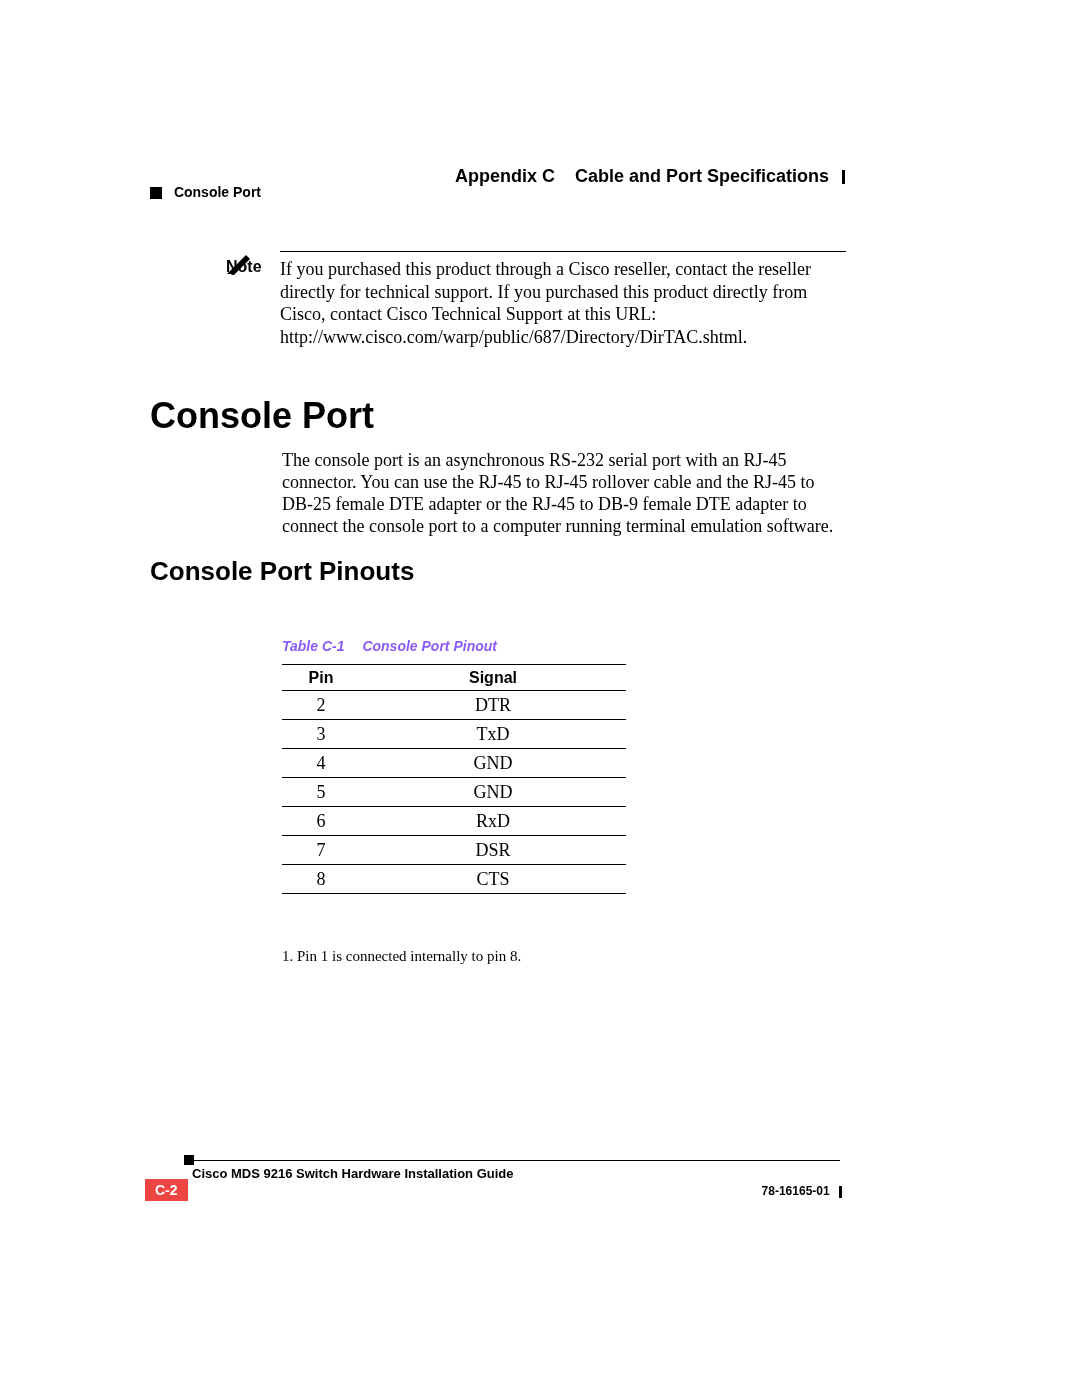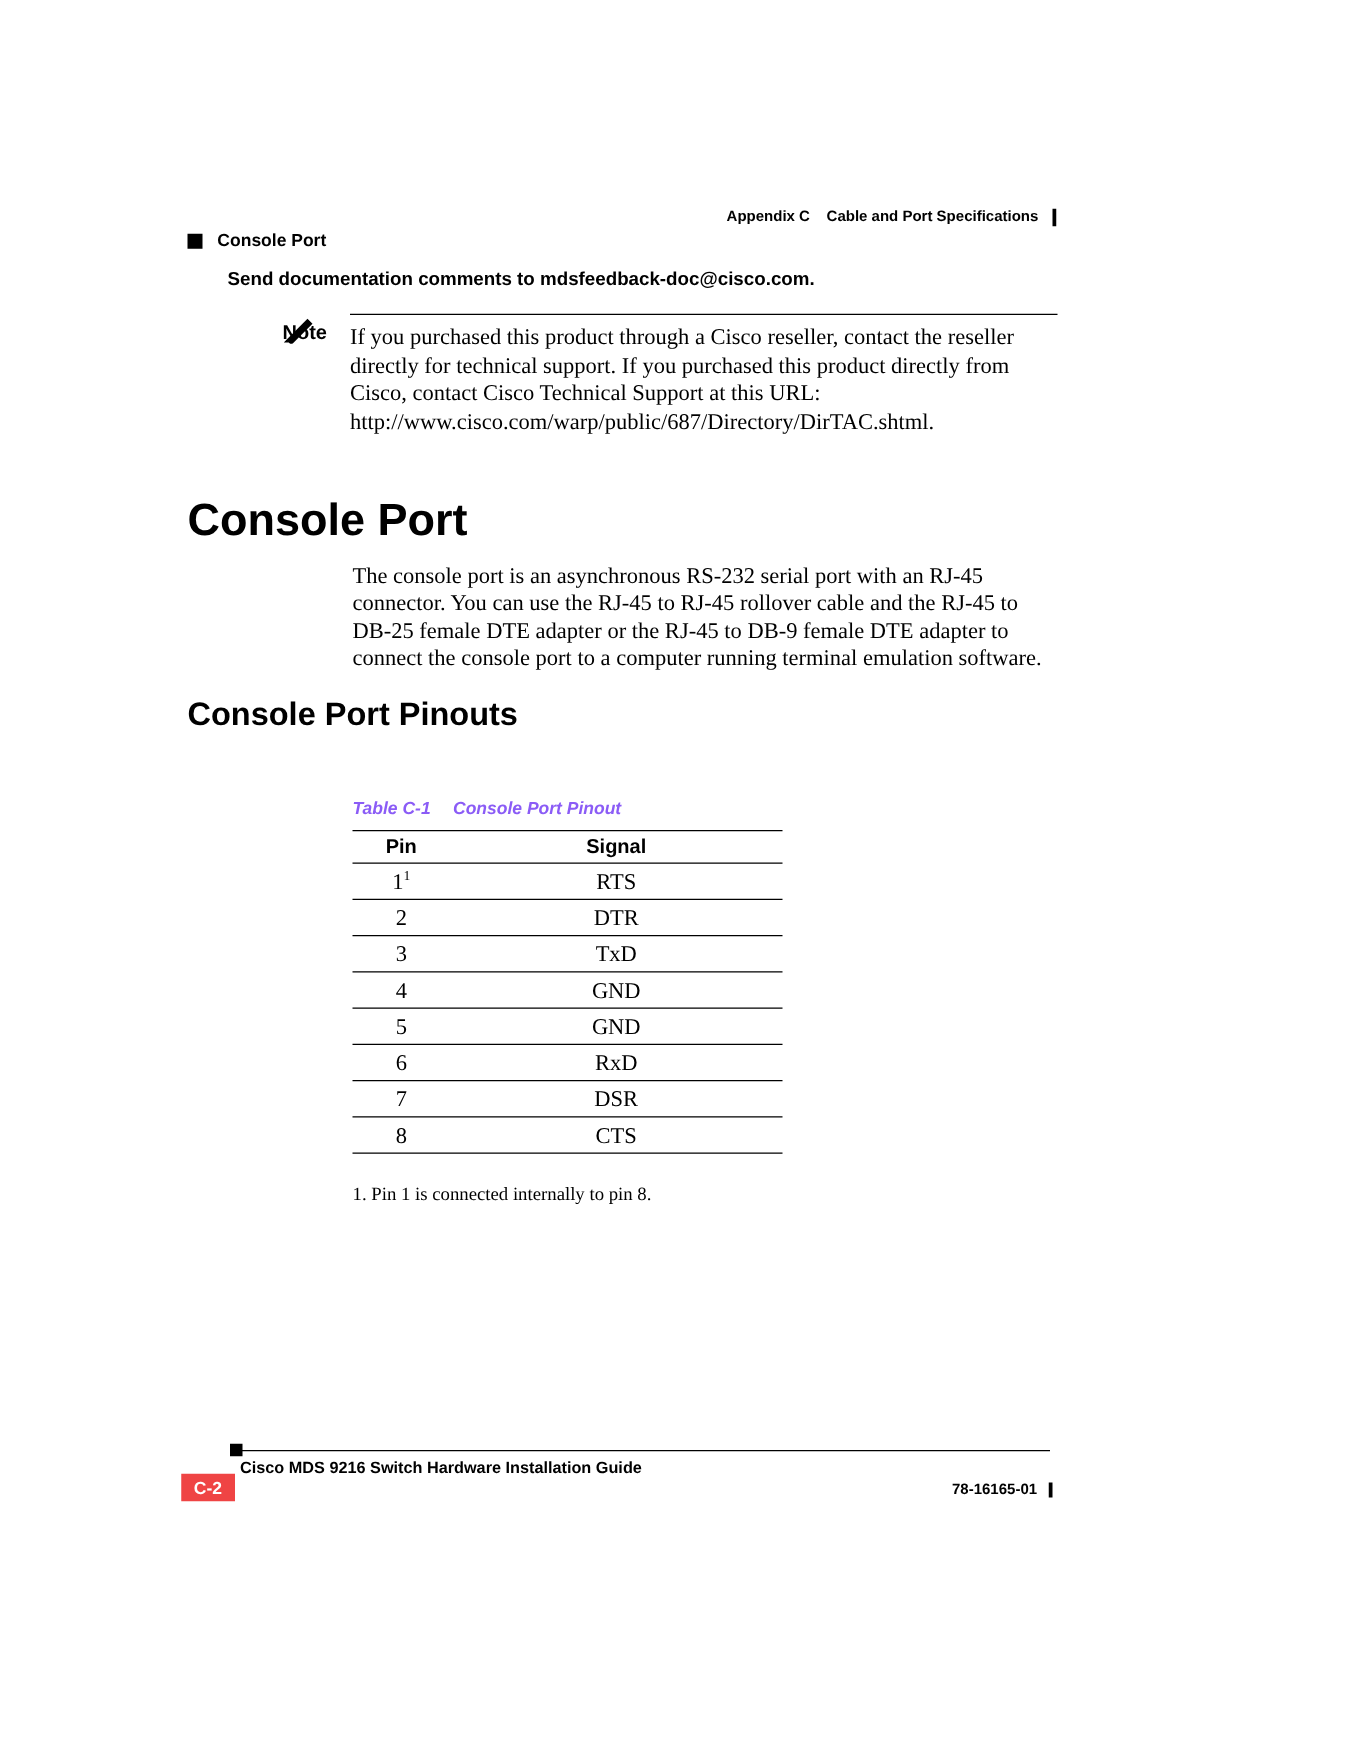--- a/index.html
+++ b/index.html
@@ -15,21 +15,21 @@
     position: relative;
     width: 1080px;
     height: 1397px;
   }
   .topright {
     position: absolute;
     top: 166px;
     right: 235px;
     font-family: Arial, Helvetica, sans-serif;
     font-weight: bold;
-    font-size: 12px;
+    font-size: 18px;
   }
   .topright .bar {
     display: inline-block;
     width: 3px;
     height: 14px;
     background: #000;
     vertical-align: middle;
     margin-left: 8px;
   }
   .topleft {
@@ -220,21 +220,20 @@
     <span>Appendix C</span>&nbsp;&nbsp;&nbsp;
     <span>Cable and Port Specifications</span>
     <span class="bar"></span>
   </div>
 
   <div class="topleft">
     <span class="sq"></span>
     <span>Console Port</span>
   </div>
 
-  <div class="feedback">Send documentation comments to mdsfeedback-doc@cisco.com.</div>
 
   <div class="note-block">
     <svg class="pen-icon" width="30" height="24" viewBox="0 0 30 24">
       <path d="M3 21 L20 4 L24 8 L7 25 Z M3 21 L1 23 L5 23 Z" fill="#000"></path>
     </svg>
     <hr class="note-rule">
     <div class="note-row">
       <div class="note-label">Note</div>
       <div class="note-text">If you purchased this product through a Cisco reseller, contact the reseller directly for technical support. If you purchased this product directly from Cisco, contact Cisco Technical Support at this URL: http://www.cisco.com/warp/public/687/Directory/DirTAC.shtml.</div>
     </div>
@@ -252,24 +251,20 @@
 
   <table class="pinout">
     <thead>
       <tr>
         <th class="col1">Pin</th>
         <th>Signal</th>
       </tr>
     </thead>
     <tbody id="pinout-body">
         <tr>
-          <td class="col1">1<span class="sup">1</span></td>
-          <td>RTS</td>
-        </tr>
-        <tr>
           <td class="col1">2</td>
           <td>DTR</td>
         </tr>
         <tr>
           <td class="col1">3</td>
           <td>TxD</td>
         </tr>
         <tr>
           <td class="col1">4</td>
           <td>GND</td>

